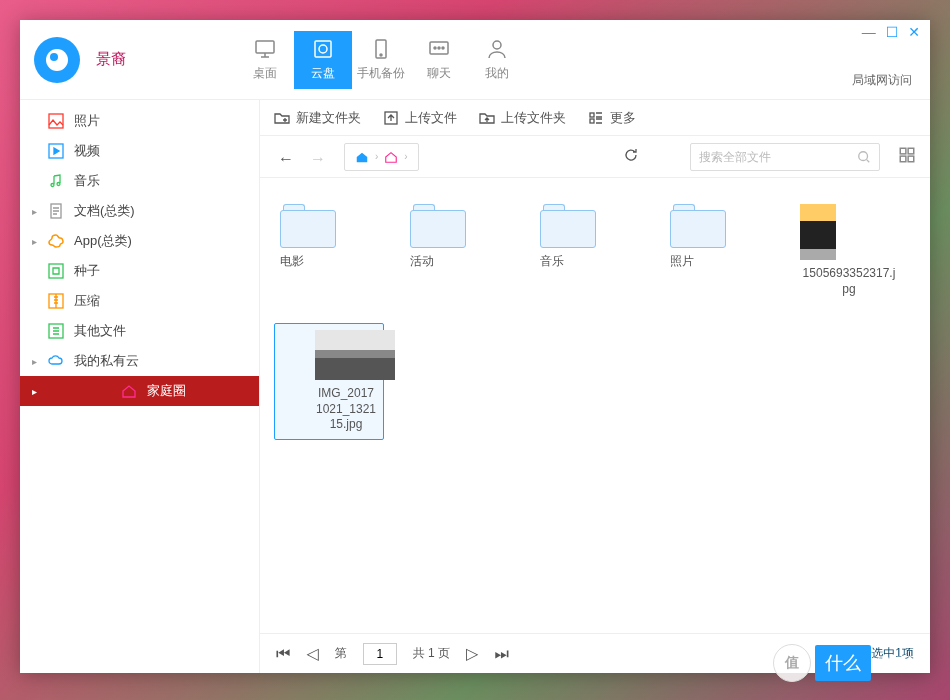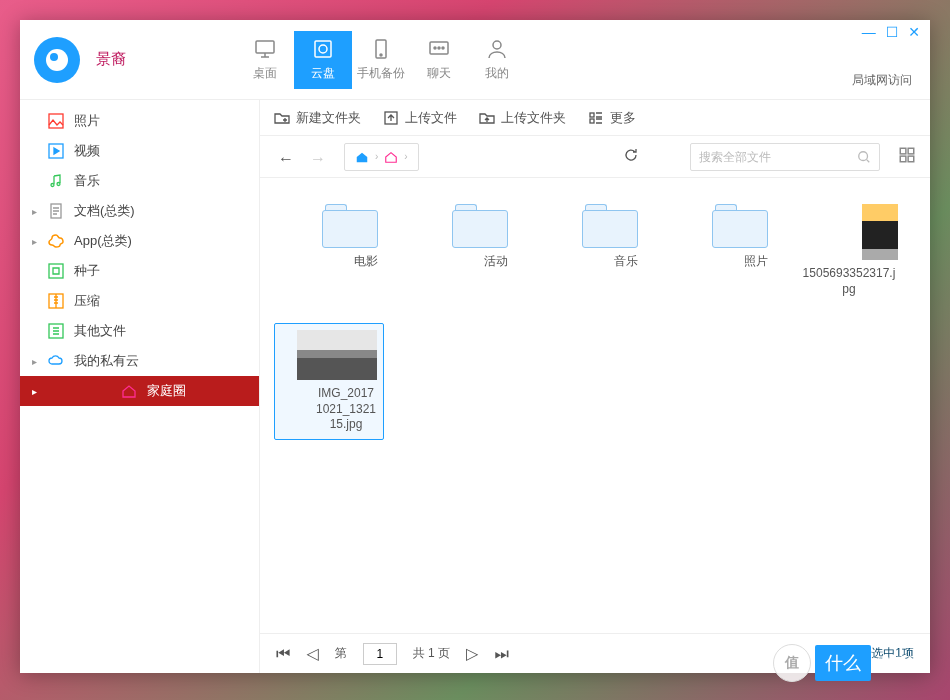--- a/index.html
+++ b/index.html
@@ -66,21 +66,21 @@
 .breadcrumb { flex: 0 0 auto; display: flex; align-items: center; gap: 6px; border: 1px solid #ddd; height: 28px; padding: 0 10px; border-radius: 2px; margin-left: 6px; }
 .breadcrumb svg { width: 14px; height: 14px; }
 .bc-sep { color: #bbb; font-size: 10px; }
 .spacer { flex: 1; }
 .refresh { cursor: pointer; color: #555; margin-right: 6px; }
 .search-box { display: flex; align-items: center; border: 1px solid #ddd; height: 28px; padding: 0 8px; border-radius: 2px; width: 190px; margin-left: 37px; }
 .search-box input { border: none; outline: none; font-size: 12px; flex: 1; color: #333; }
 .search-box input::placeholder { color: #bbb; }
 .view-toggle { margin-left: 10px; color: #888; cursor: pointer; }
 .file-grid { flex: 1; padding: 20px 14px; display: flex; flex-wrap: wrap; align-content: flex-start; gap: 20px 20px; }
-.file-item { width: 110px; display: flex; flex-direction: column; align-items: flex-end; gap: 6px; cursor: pointer; padding: 6px; border-radius: 2px; }
+.file-item { width: 110px; display: flex; flex-direction: column; align-items: flex-start; gap: 6px; cursor: pointer; padding: 6px; border-radius: 2px; }
 .file-item.selected { border: 1px solid #1e9fff; background: #f0f8ff; padding-left: 40px; }
 .folder-icon { width: 56px; height: 44px; position: relative; }
 .folder-icon .back { position: absolute; width: 56px; height: 38px; bottom: 0; background: #e8f3fd; border: 1.5px solid #8fc5f0; border-radius: 3px; }
 .folder-icon .tab { position: absolute; width: 22px; height: 10px; top: 0; left: 3px; background: #e8f3fd; border: 1.5px solid #8fc5f0; border-bottom: none; border-radius: 3px 3px 0 0; }
 .file-label { font-size: 12px; color: #555; text-align: center; word-break: break-all; line-height: 1.3; min-height: 16px; }
 .thumb { width: 70px; height: 48px; background: #ddd; display: flex; align-items: center; justify-content: center; overflow: hidden; }
 .thumb.vert { width: 36px; height: 56px; background: linear-gradient(#ffcc66 30%, #222 30%, #222 80%, #aaa 80%); }
 .thumb.horiz { width: 80px; height: 50px; background: linear-gradient(#e6e6e6 40%, #888 40%, #888 55%, #555 55%); }
 .paginator { height: 40px; border-top: 1px solid #eee; display: flex; align-items: center; padding: 0 16px; gap: 16px; color: #555; }
 .pg-btn { cursor: pointer; font-size: 16px; color: #555; }

